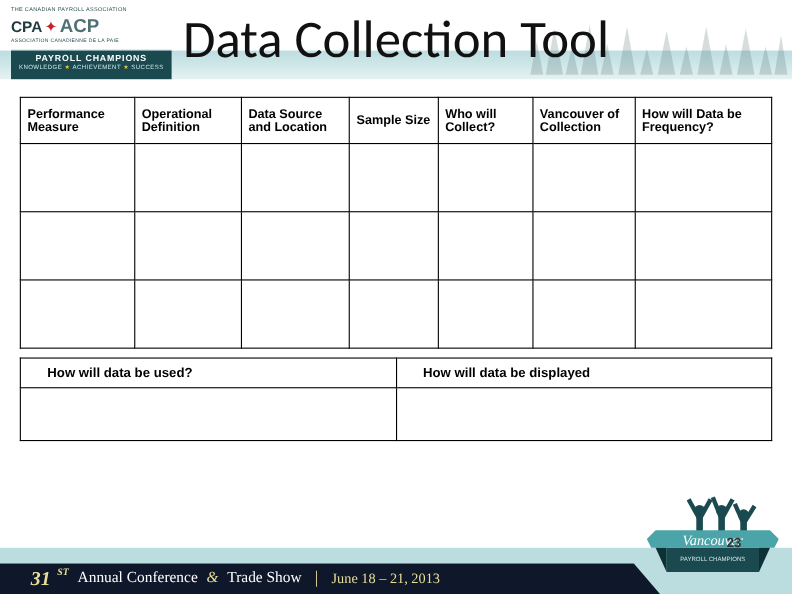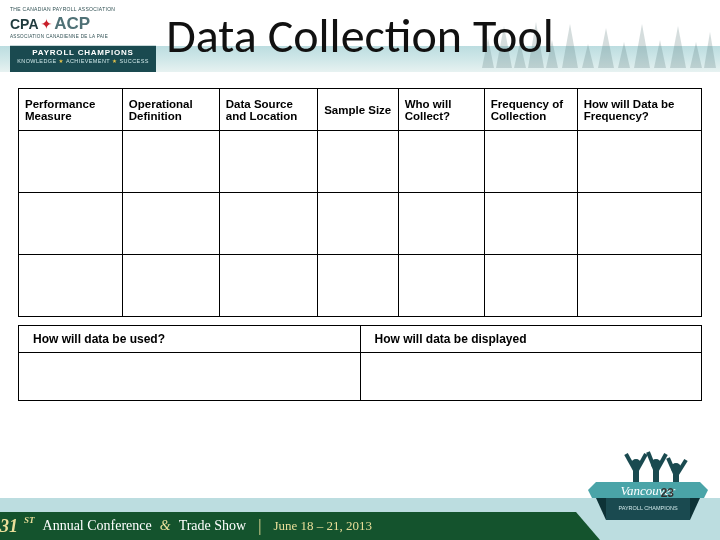--- a/index.html
+++ b/index.html
@@ -46,35 +46,35 @@
   }
   table.main th { height: 42px; }
   table.main td.empty { height: 62px; }
   col.c1{width:15.2%} col.c2{width:14.2%} col.c3{width:14.4%} col.c4{width:11.8%} col.c5{width:12.6%} col.c6{width:13.6%} col.c7{width:18.2%}
 
   .spacer { height: 8px; }
 
   table.sub { width: 100%; border-collapse: collapse; table-layout: fixed; }
   table.sub th, table.sub td {
     border: 1px solid #000; font-size: 12px; font-weight: bold;
-    padding: 6px 14px; text-align:left; background:#fff;
+    padding: 6px 24px; text-align:left; background:#fff;
   }
   table.sub th { height: 22px; }
   table.sub td.empty { height: 48px; }
 
   
   .footer {
     position: absolute; left: 0; right: 0; bottom: 0; height: 42px;
     background: #bcdde0;
   }
   .footer-bar {
     position: absolute; left: 0; bottom: 0; width: 600px; height: 28px;
-    background: #14532d;
+    background: #0f172a;
     clip-path: polygon(0 0, 96% 0, 100% 100%, 0 100%);
-    display: flex; align-items: center; padding-left: 0; gap: 6px;
+    display: flex; align-items: center; padding-left: 28px; gap: 6px;
     color:#fff; font-family: Georgia, 'Times New Roman', serif;
   }
   .footer-bar .num { font-size: 18px; font-weight:bold; color:#eadf9a; font-style:italic;}
   .footer-bar .supers { font-size: 9px; color:#eadf9a; position:relative; top:-6px; font-style:italic; font-weight:bold; padding-right:2px;}
   .footer-bar .conf { font-size: 14px; color:#fff; }
   .footer-bar .amp { font-style: italic; color:#eadf9a; padding:0 2px;}
   .footer-bar .sep { color:#eadf9a; padding:0 6px;}
   .footer-bar .date { font-size: 13px; color:#eadf9a; }
 
   
@@ -142,21 +142,21 @@
           <col class="c6">
           <col class="c7">
         </colgroup>
       <tbody>
           <tr>
         <th>Performance Measure</th>
         <th>Operational Definition</th>
         <th>Data Source and Location</th>
         <th>Sample Size</th>
         <th>Who will Collect?</th>
-        <th>Frequency of Collection</th>
+        <th>Vancouver of Collection</th>
         <th>How will Data be Frequency?</th>
       </tr>
       <tr>
             <td class="empty"></td>
             <td class="empty"></td>
             <td class="empty"></td>
             <td class="empty"></td>
             <td class="empty"></td>
             <td class="empty"></td>
             <td class="empty"></td>

